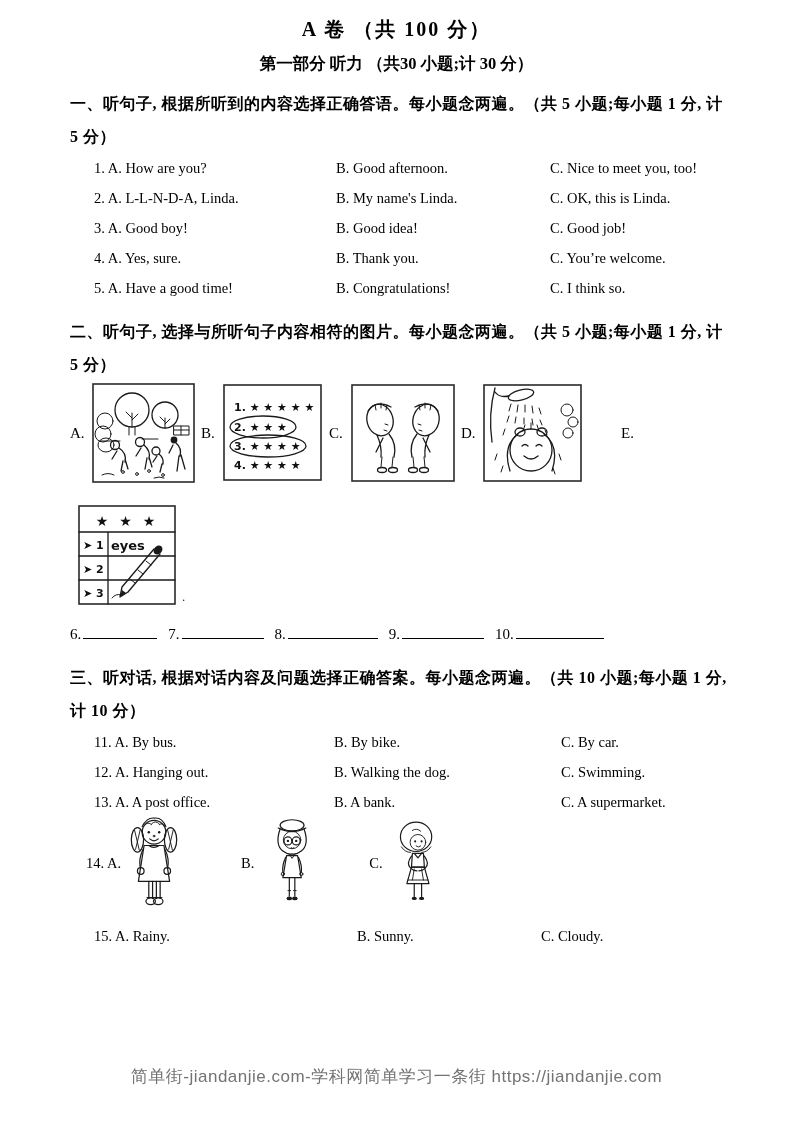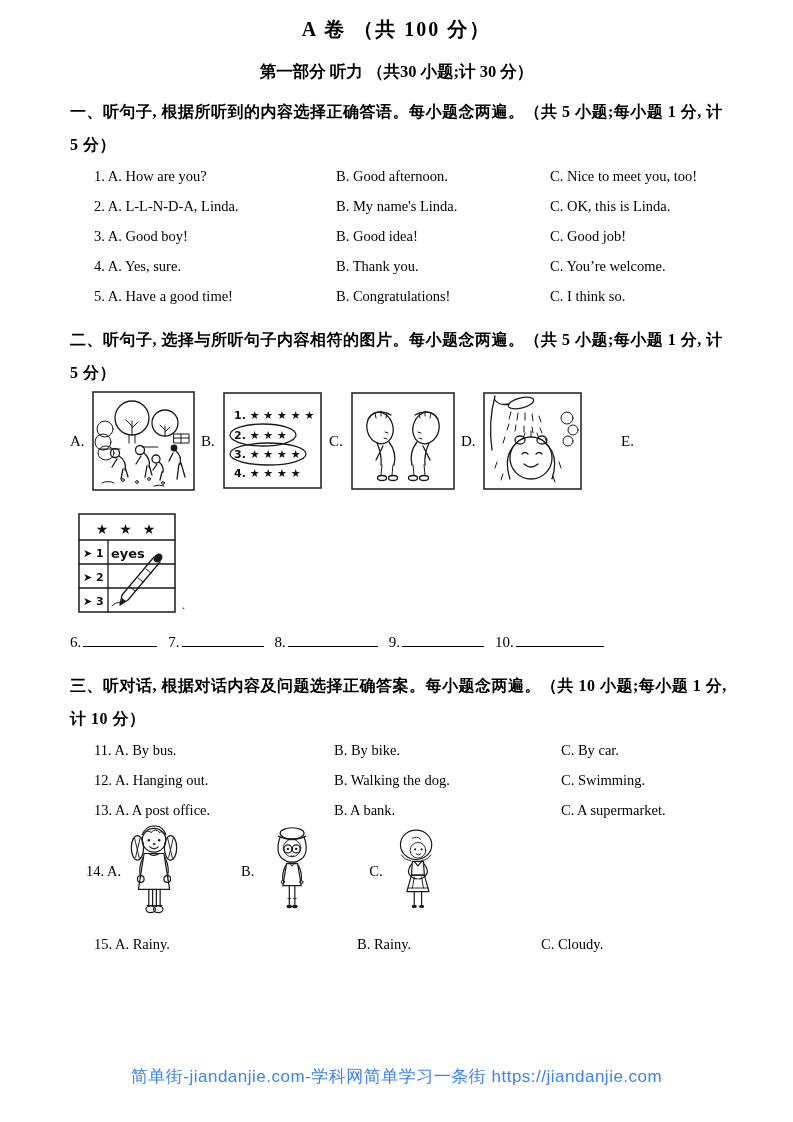--- a/index.html
+++ b/index.html
@@ -2,21 +2,21 @@
 <html><head>
 <meta charset="utf-8">
 <style>
   html,body{margin:0;padding:0;background:#fff;}
   .page{
     position:relative;width:793px;height:1122px;background:#fff;color:#000;
     font-family:"Liberation Serif","DejaVu Serif",serif;overflow:hidden;margin:0 auto;
   }
   .title{ text-align:center;padding-top:62px;font-size:21px;font-weight:bold;letter-spacing:1px; }
   .volume{ text-align:center;margin-top:16px;font-size:20px;font-weight:bold;letter-spacing:2px; }
-  .part-header{ text-align:center;margin-top:18px;font-size:16.5px;font-weight:bold; }
+  .part-header{ text-align:center;margin-top:10px;font-size:16.5px;font-weight:bold; }
   .instr{
     margin:12px 60px 0 70px;width:660px;box-sizing:border-box;
     font-size:16px;font-weight:bold;line-height:33px;letter-spacing:0.5px;
   }
   .q-block{ margin-top:0; }
   .q-row{
     display:grid;grid-template-columns:200px 172px 1fr;
     padding-left:94px;height:30px;align-items:center;font-size:14.5px;gap:42px;
   }
   .q-row--p3{ grid-template-columns:198px 185px 1fr; }
@@ -36,21 +36,21 @@
   .blank-item:nth-child(3) .blank-line{ width:90px; }
   .blank-item:nth-child(4) .blank-line{ width:82px; }
   .blank-item:nth-child(5) .blank-line{ width:88px; }
   .instr--three{ margin-top:18px; }
   .q14-row{ display:flex;align-items:center;padding-left:86px;height:100px;margin-top:-4px;font-size:14.5px; }
   .q14-label{ flex:0 0 auto; }
   .g-a{ margin-left:7px; } .lbl-b{ margin-left:55px; } .g-b{ margin-left:16px; }
   .lbl-c{ margin-left:47px; } .g-c{ margin-left:11px; }
   .footer{
     position:absolute;left:0;right:0;bottom:34px;text-align:center;
-    font-family:"Liberation Sans","DejaVu Sans",sans-serif;font-size:17px;color:#3b82f6;letter-spacing:0.5px;
+    font-family:"Liberation Sans","DejaVu Sans",sans-serif;font-size:17px;color:#737373;letter-spacing:0.5px;
   }
   svg .ln{ fill:none;stroke:#1a1a1a;stroke-width:1.3;stroke-linecap:round;stroke-linejoin:round; }
   svg .thin{ stroke-width:1; }
   svg .frame{ fill:none;stroke:#2a2a2a;stroke-width:1.6; }
   svg .dark{ fill:#1a1a1a;stroke:none; }
   svg text{ fill:#111; }
 </style>
 </head>
 <body>
 
@@ -292,19 +292,19 @@
         <path class="ln thin" d="M15,66 h22 M22,54 l-2,12 M30,54 l2,12"></path>
         <path class="ln" d="M22,70 V84 M30,70 V84"></path>
         <ellipse class="dark" cx="22" cy="86" rx="2.8" ry="1.8"></ellipse>
         <ellipse class="dark" cx="30" cy="86" rx="2.8" ry="1.8"></ellipse>
       </svg>
     </span>
   </div>
 
   <div class="q-row q-row--15">
     <span>15. A. Rainy.</span>
-    <span>B. Rainy.</span>
+    <span>B. Sunny.</span>
     <span>C. Cloudy.</span>
   </div>
 
   <div class="footer">简单街-jiandanjie.com-学科网简单学习一条街 https://jiandanjie.com</div>
 
 </div>
 
 </body></html>

